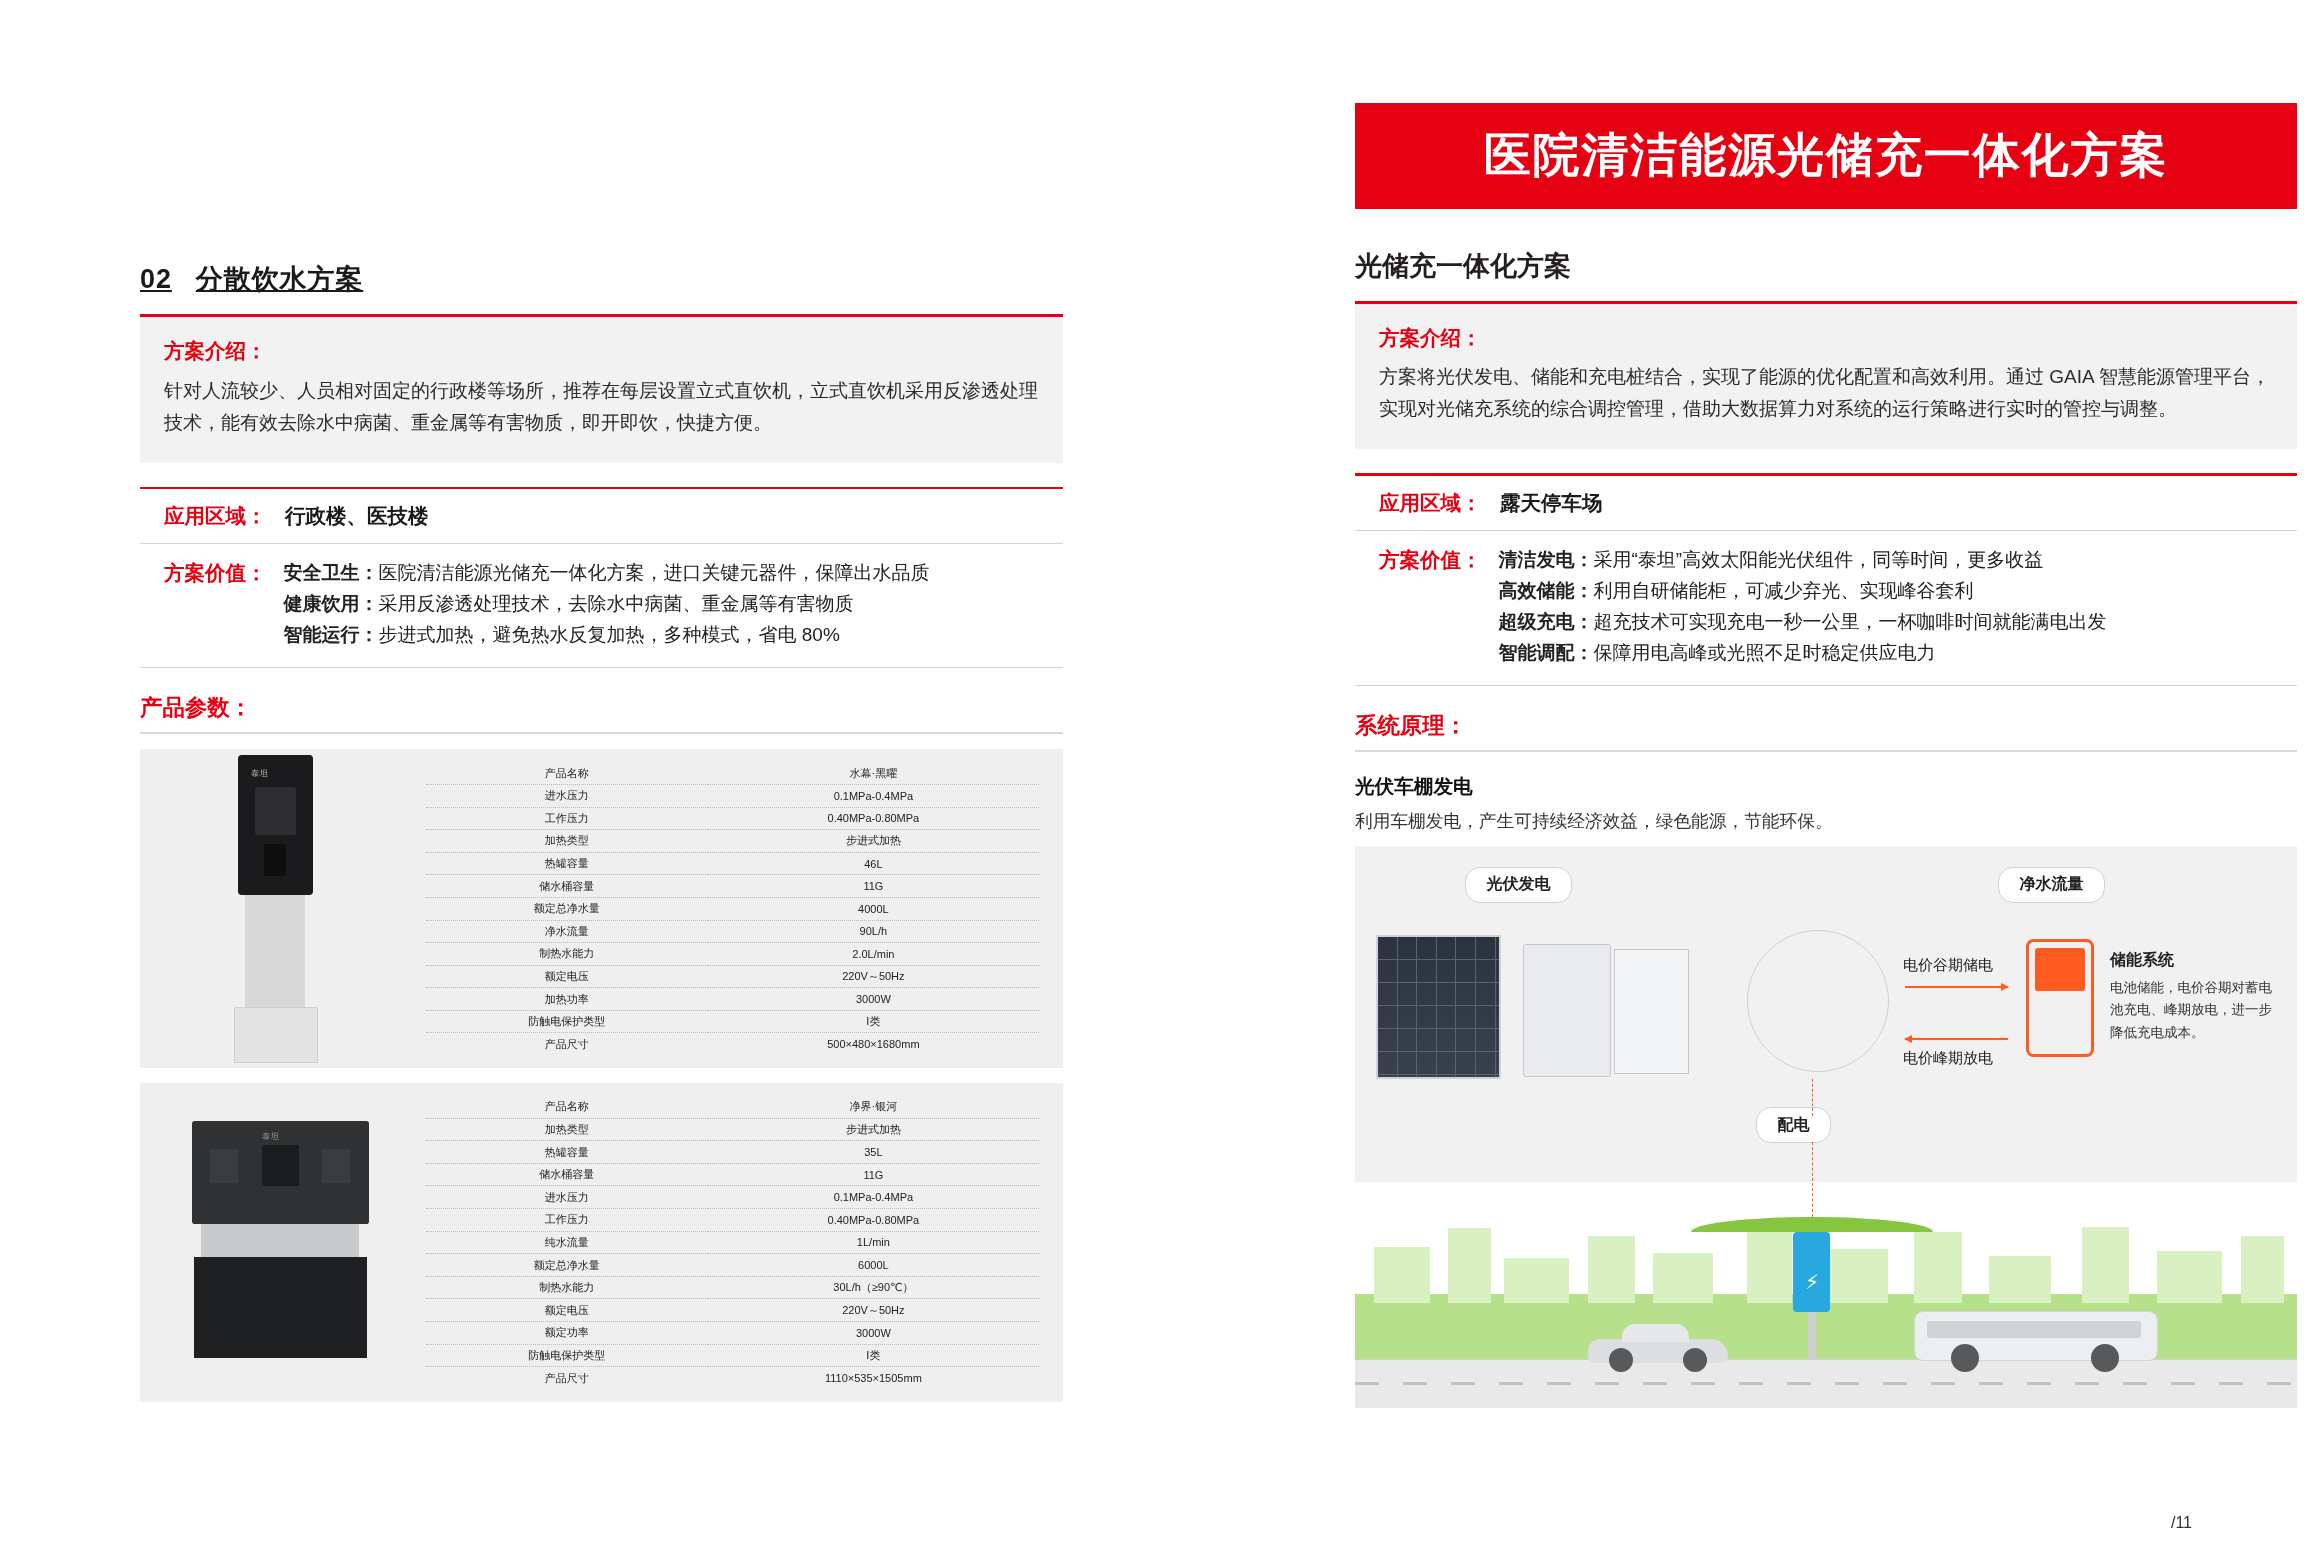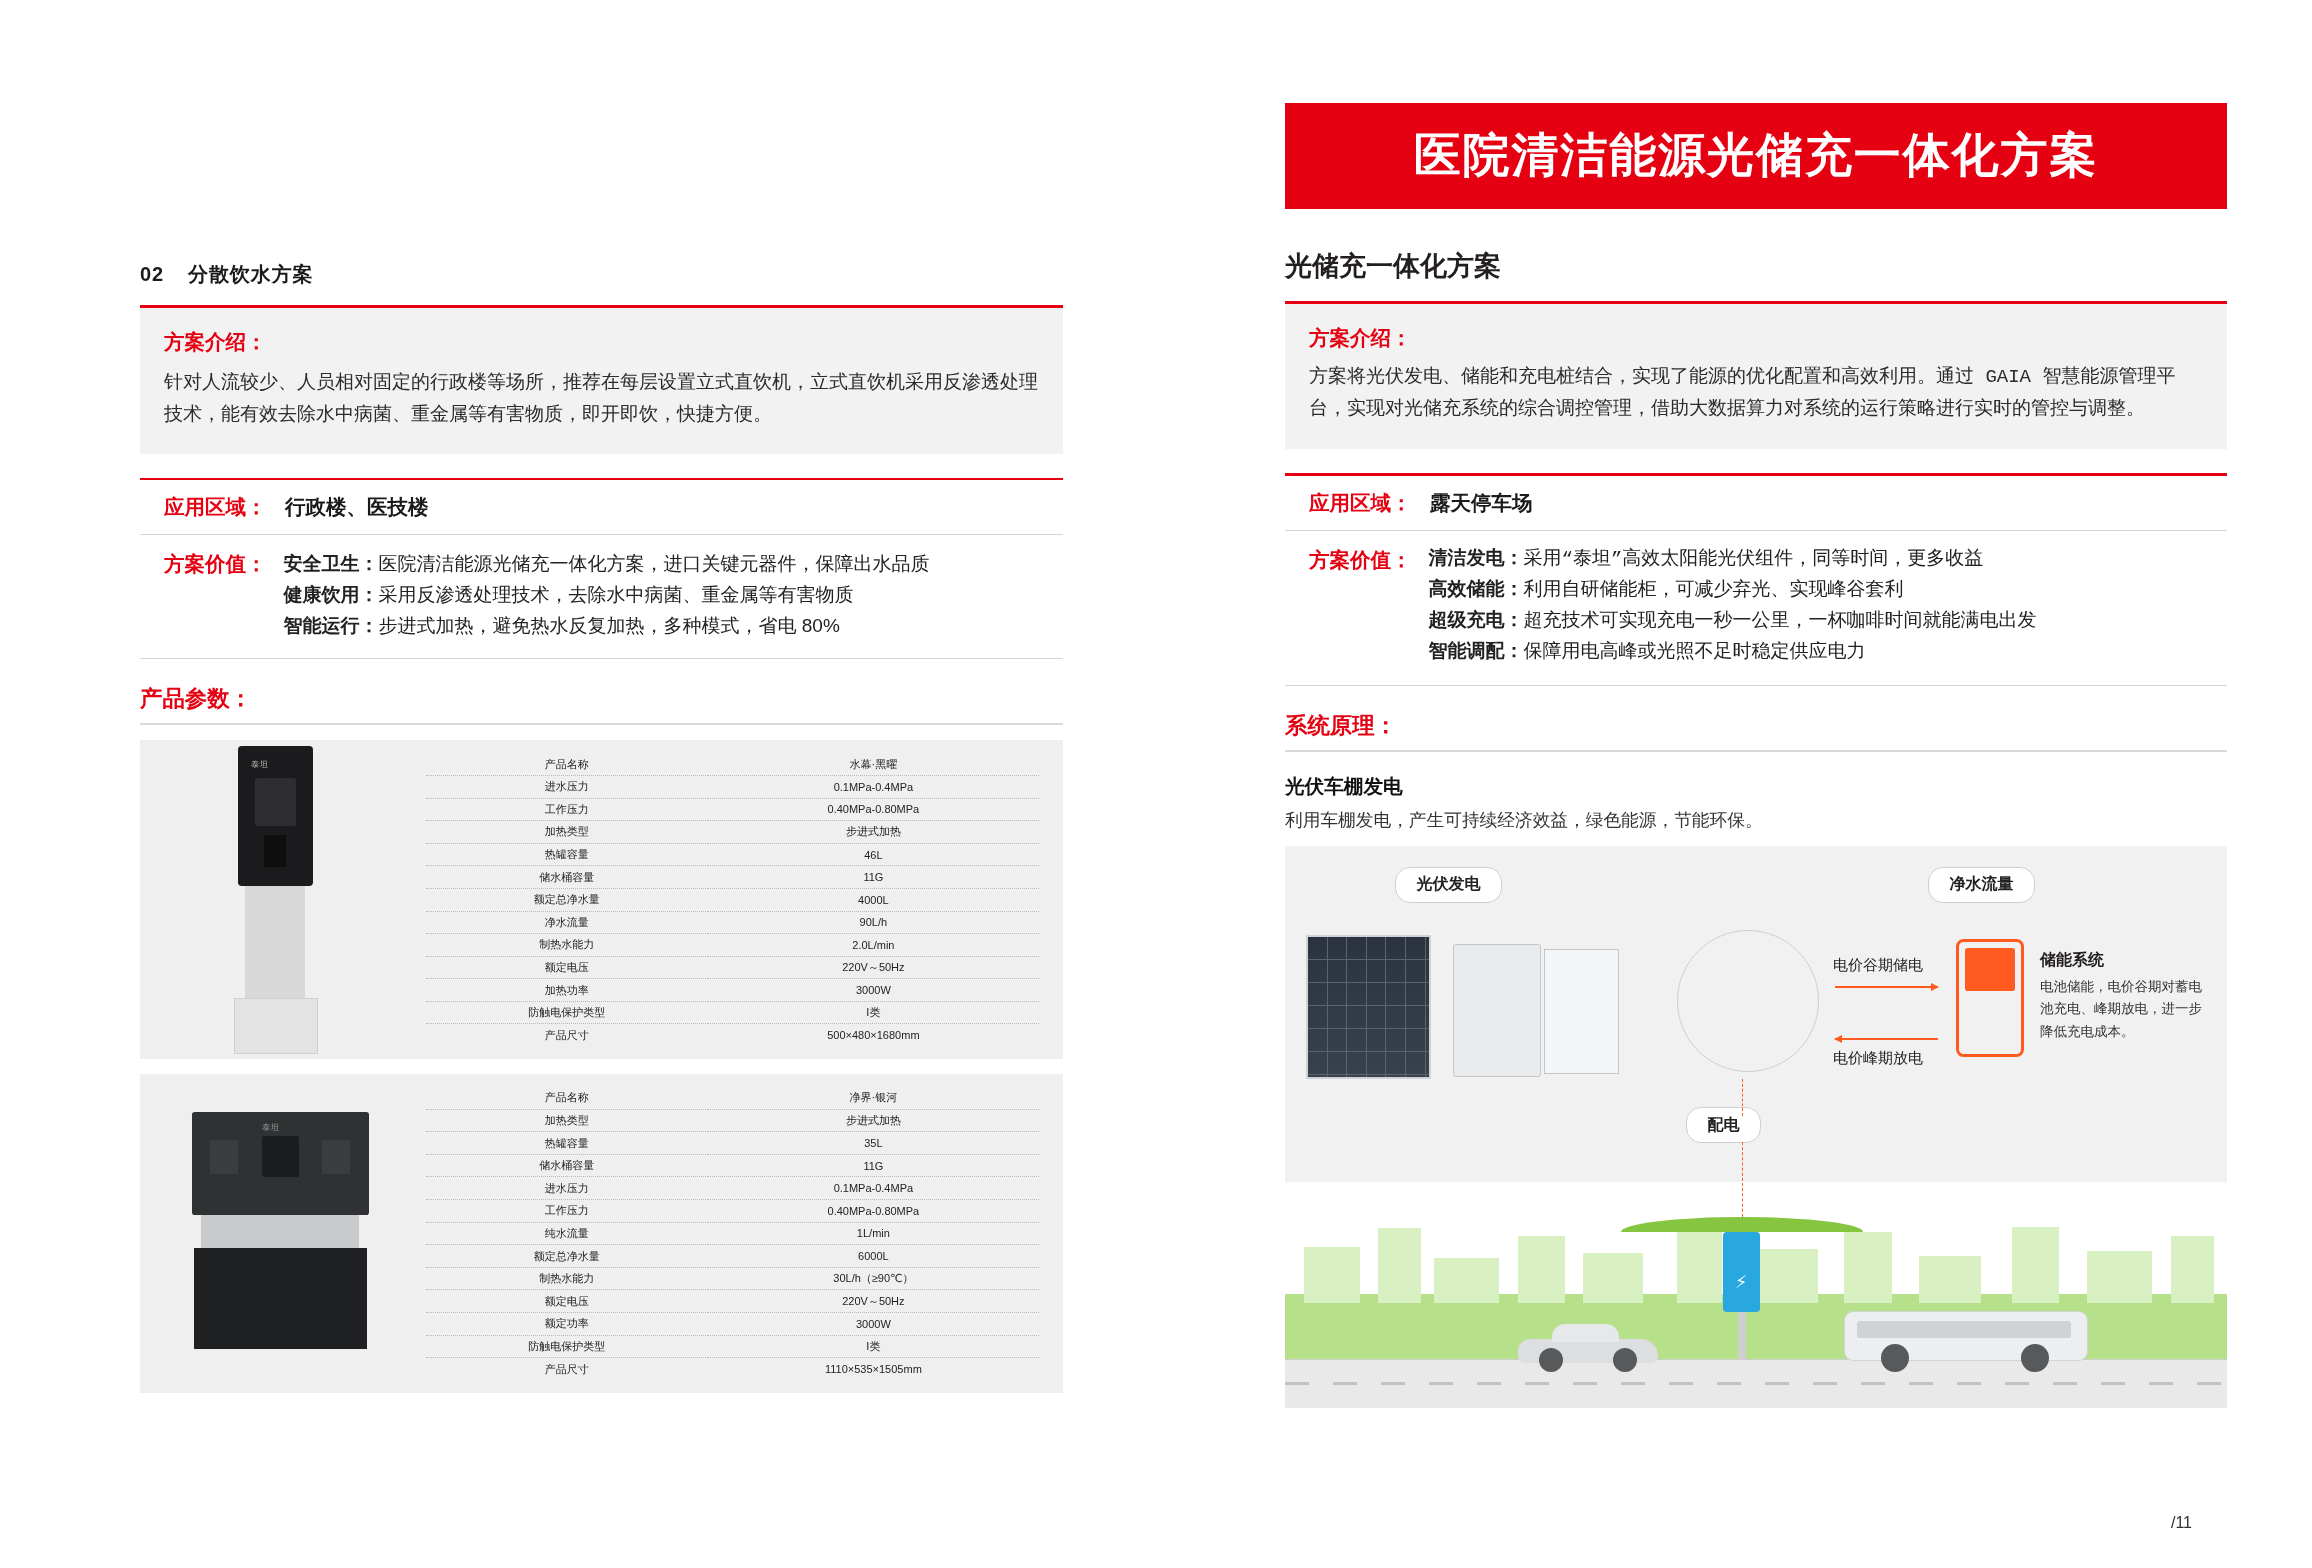--- a/index.html
+++ b/index.html
@@ -1,21 +1,21 @@
 <!DOCTYPE html>
 <html style="font-size:15px"><head>
 <meta charset="utf-8">
 <style>
   html,body{margin:0;padding:0;background:#ffffff;}
   body{width:2313px;height:1569px;font-family:"Liberation Sans","DejaVu Sans",sans-serif;color:#231f20;position:relative;overflow:hidden;}
   .page{position:absolute;top:0;left:0;width:2313px;height:1569px;}
 
   
   .left{position:absolute;left:140px;top:261px;width:923px;}
-  .sec-head{display:flex;align-items:baseline;font-weight:bold;font-size:20px;letter-spacing:0.9px;color:#1a1a1a;}
+  .sec-head{display:flex;align-items:baseline;font-weight:bold;font-size:27px;letter-spacing:0.9px;color:#1a1a1a;text-decoration:underline;}
   .sec-head .num{margin-right:24px;}
   .rule{height:2.8px;background:#e50012;margin-top:17px;width:100%;}
   .rule.thin{height:1.9px;background:#d9d9d9;}
 
   .panel{background:#f2f2f2;padding:20.5px 24px 24px 24px;margin-top:0;}
   .lbl-red{color:#e50012;font-weight:bold;font-size:20.5px;}
   .body-txt{font-size:19px;line-height:32px;color:#2b2b2b;margin-top:9.3px;}
 
   .row-line{display:flex;align-items:flex-start;padding:13px 24px;}
   .row-line .k{color:#e50012;font-weight:bold;font-size:20.5px;white-space:nowrap;margin-right:18.6px;}
@@ -51,21 +51,21 @@
   .disp2{position:relative;width:214px;height:242px;}
   .d2-top{position:absolute;left:18.6px;top:0;width:177px;height:103px;background:#2f3133;border-radius:2.8px;}
   .d2-scr{position:absolute;left:89px;top:24px;width:37px;height:41px;background:#1a1c1e;border-radius:2.8px;}
   .d2-btnl{position:absolute;left:37px;top:28px;width:28px;height:34px;background:#3a3d40;}
   .d2-btnr{position:absolute;left:149px;top:28px;width:28px;height:34px;background:#3a3d40;}
   .d2-tray{position:absolute;left:28px;top:103px;width:158px;height:34px;background:#c9cacb;}
   .d2-cab{position:absolute;left:20.5px;top:136px;width:173px;height:101px;background:#1e2022;}
   .d2-logo{position:absolute;left:89px;top:9.3px;font-size:8.4px;color:#9b9b9b;}
 
   
-  .right{position:absolute;left:1285px;top:103px;width:942px;font-family:Liberation Mono, monospace;}
+  .right{position:absolute;left:1355px;top:103px;width:942px;}
   .redbar{background:#e50012;color:#fff;font-weight:bold;font-size:47px;letter-spacing:1.9px;text-align:center;padding:20.5px 0 22.4px 0;}
   .rtitle{font-weight:bold;font-size:27px;margin-top:39px;}
 
   .sysp{margin-top:20.5px;}
   .sysp .t{font-weight:bold;font-size:19.6px;color:#111;}
   .sysp .b{font-size:17.7px;line-height:29px;color:#333;margin-top:7.5px;}
 
   .diagram{position:relative;margin-top:10px;background:#f1f1f1;width:942px;height:569px;overflow:hidden;}
   .pill{position:absolute;background:#fff;border:0.9px solid #d0d0d0;border-radius:15px;font-size:16px;font-weight:bold;color:#222;padding:6.5px 20.5px;}
   .ground{position:absolute;left:0;bottom:0;width:942px;height:233px;background:#ffffff;}

